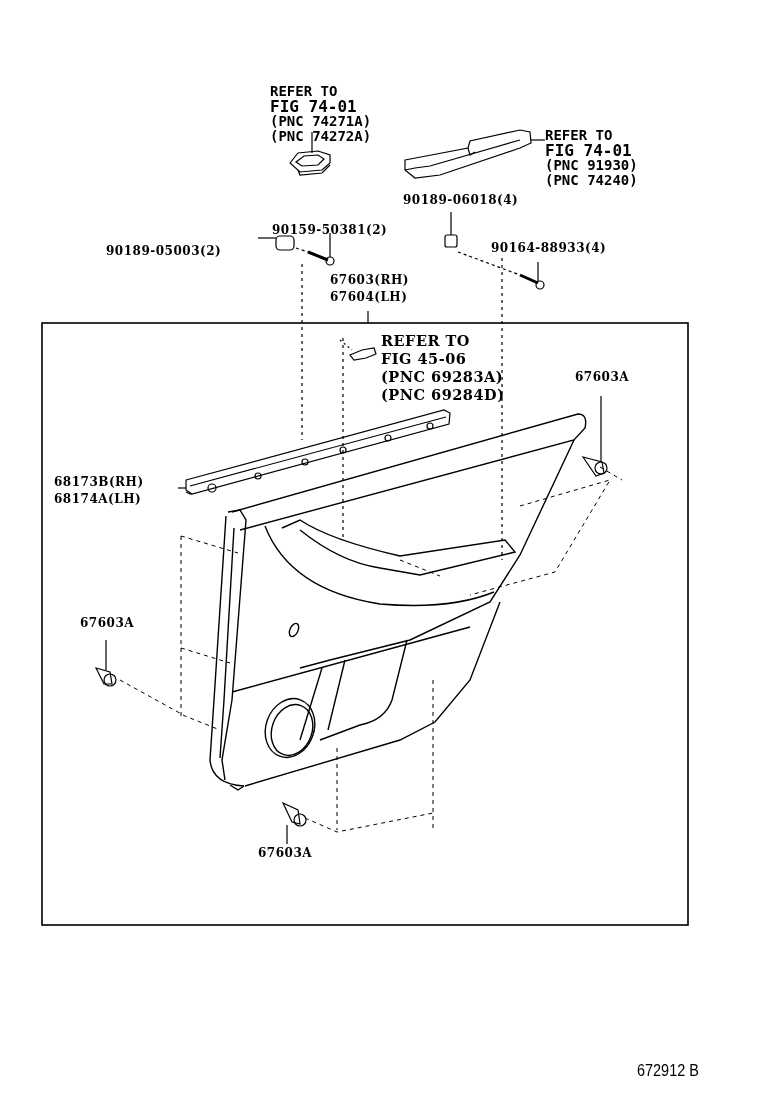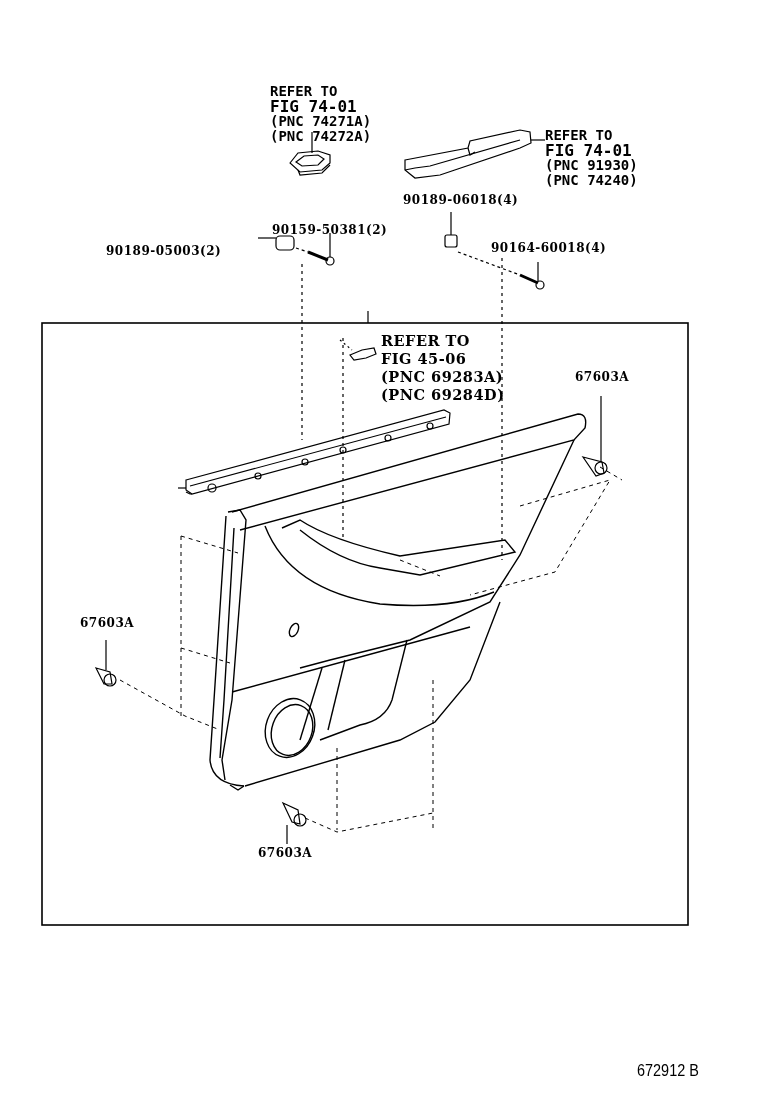--- a/index.html
+++ b/index.html
@@ -161,31 +161,39 @@
   <div class="lbl bold" style="left:403px;top:194px;">
     <span>90189-06018</span><span>(4)</span>
   </div>
   <div class="lbl bold" style="left:272px;top:224px;">
     <span>90159-50381</span><span>(2)</span>
   </div>
   <div class="lbl bold" style="left:106px;top:230px;margin-top:15px;">
     <span>90189-05003</span><span>(2)</span>
   </div>
   <div class="lbl bold" style="left:491px;top:242px;">
-    <span>90164-60018</span><span>(4)</span>
+    <span>90164-88933</span><span>(4)</span>
+  </div>
+  <div class="lbl bold stack" style="left:330px;top:272px;">
+    <div>67603(RH)</div>
+    <div>67604(LH)</div>
   </div>
 
   <div class="lbl serifsm stack" style="left:381px;top:332px;">
     <div>REFER TO</div>
     <div>FIG 45-06</div>
     <div>(PNC 69283A)</div>
     <div>(PNC 69284D)</div>
   </div>
 
   <div class="lbl bold" style="left:575px;top:371px;">67603A</div>
 
+  <div class="lbl bold stack" style="left:54px;top:474px;">
+    <div>68173B(RH)</div>
+    <div>68174A(LH)</div>
+  </div>
 
   <div class="lbl bold" style="left:80px;top:617px;">67603A</div>
 
   <div class="lbl bold" style="left:258px;top:847px;">67603A</div>
 
   <div class="lbl figno" style="left:637px;top:1062px;">672912 B</div>
 </div>
 
 </body></html>

